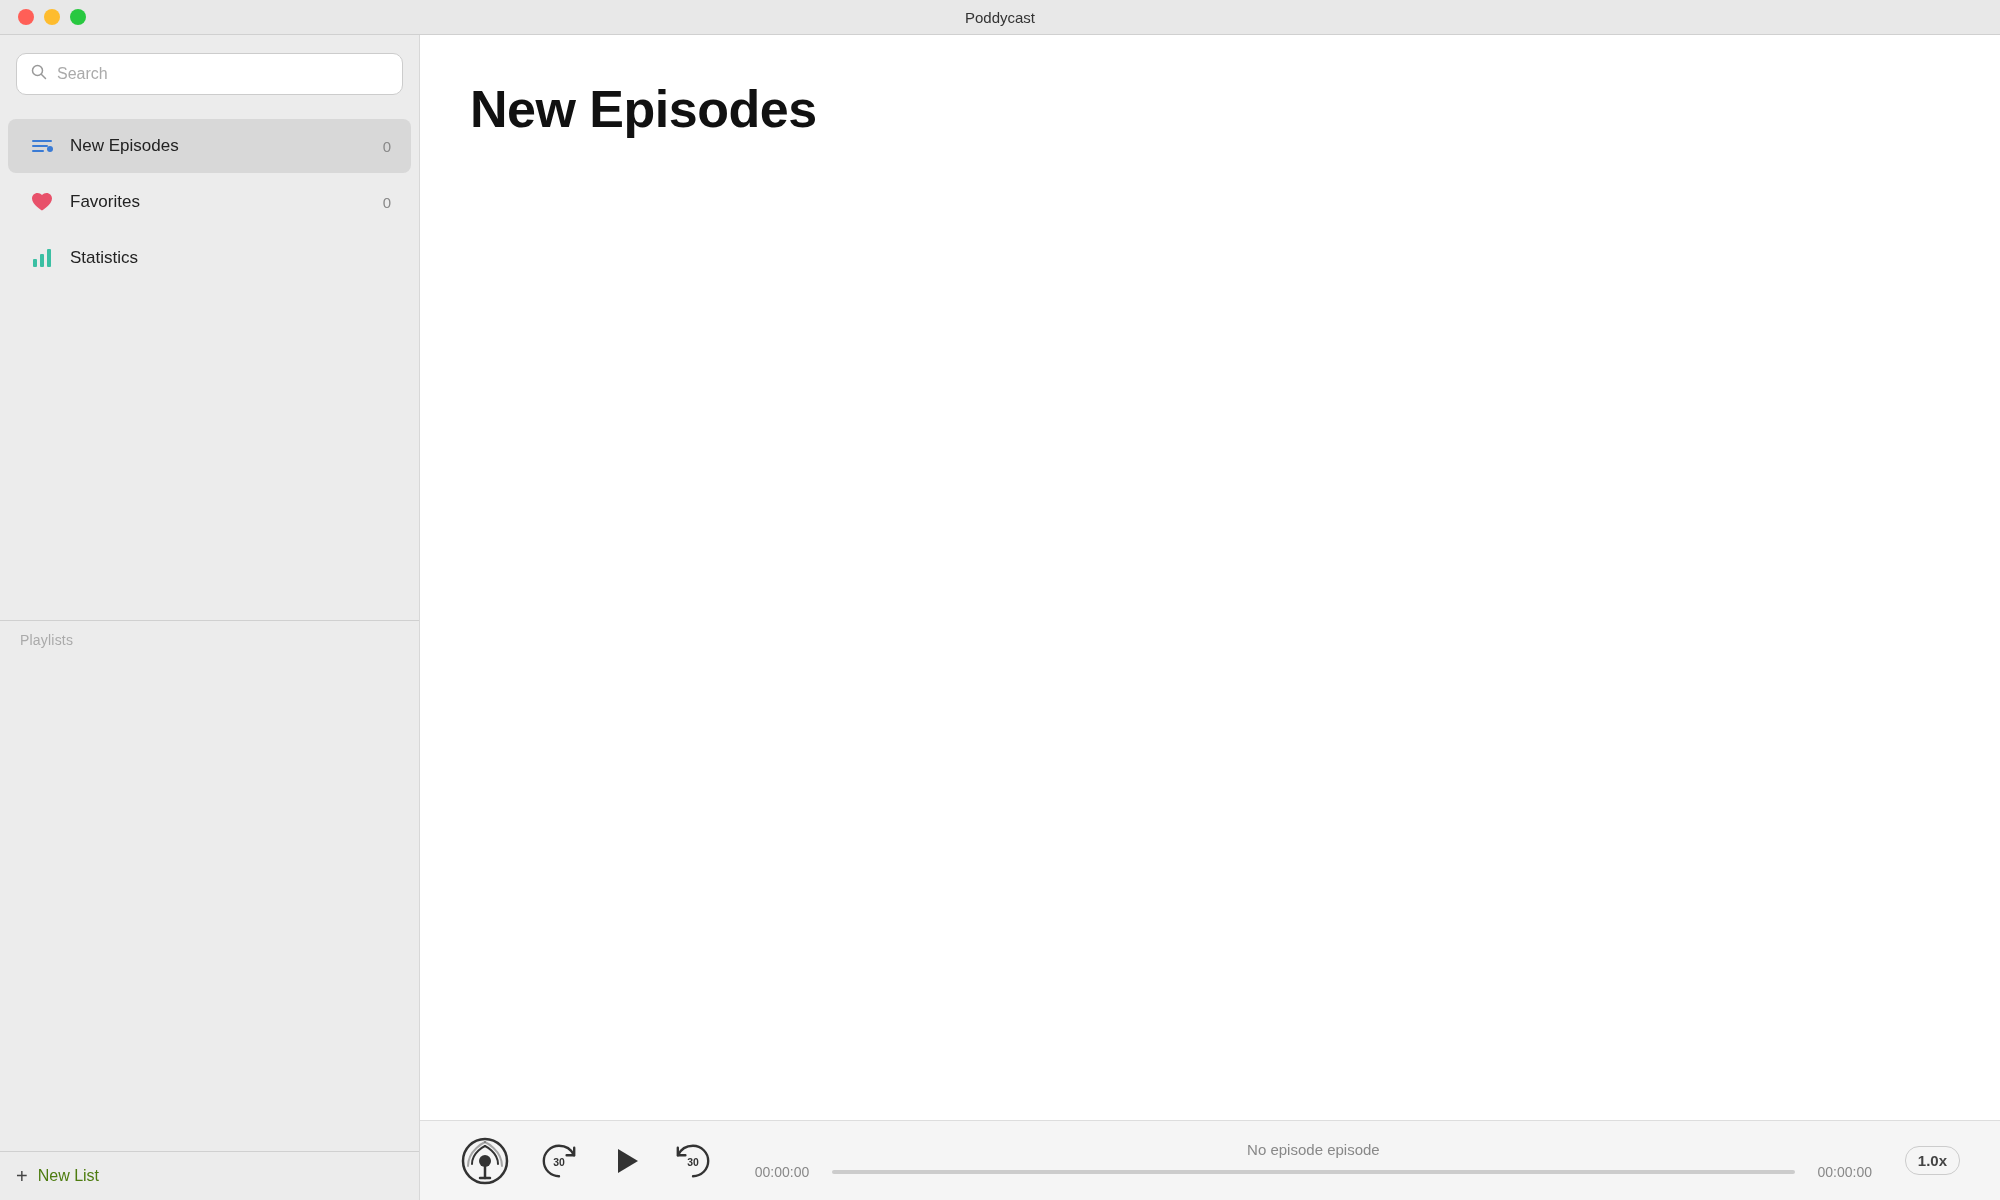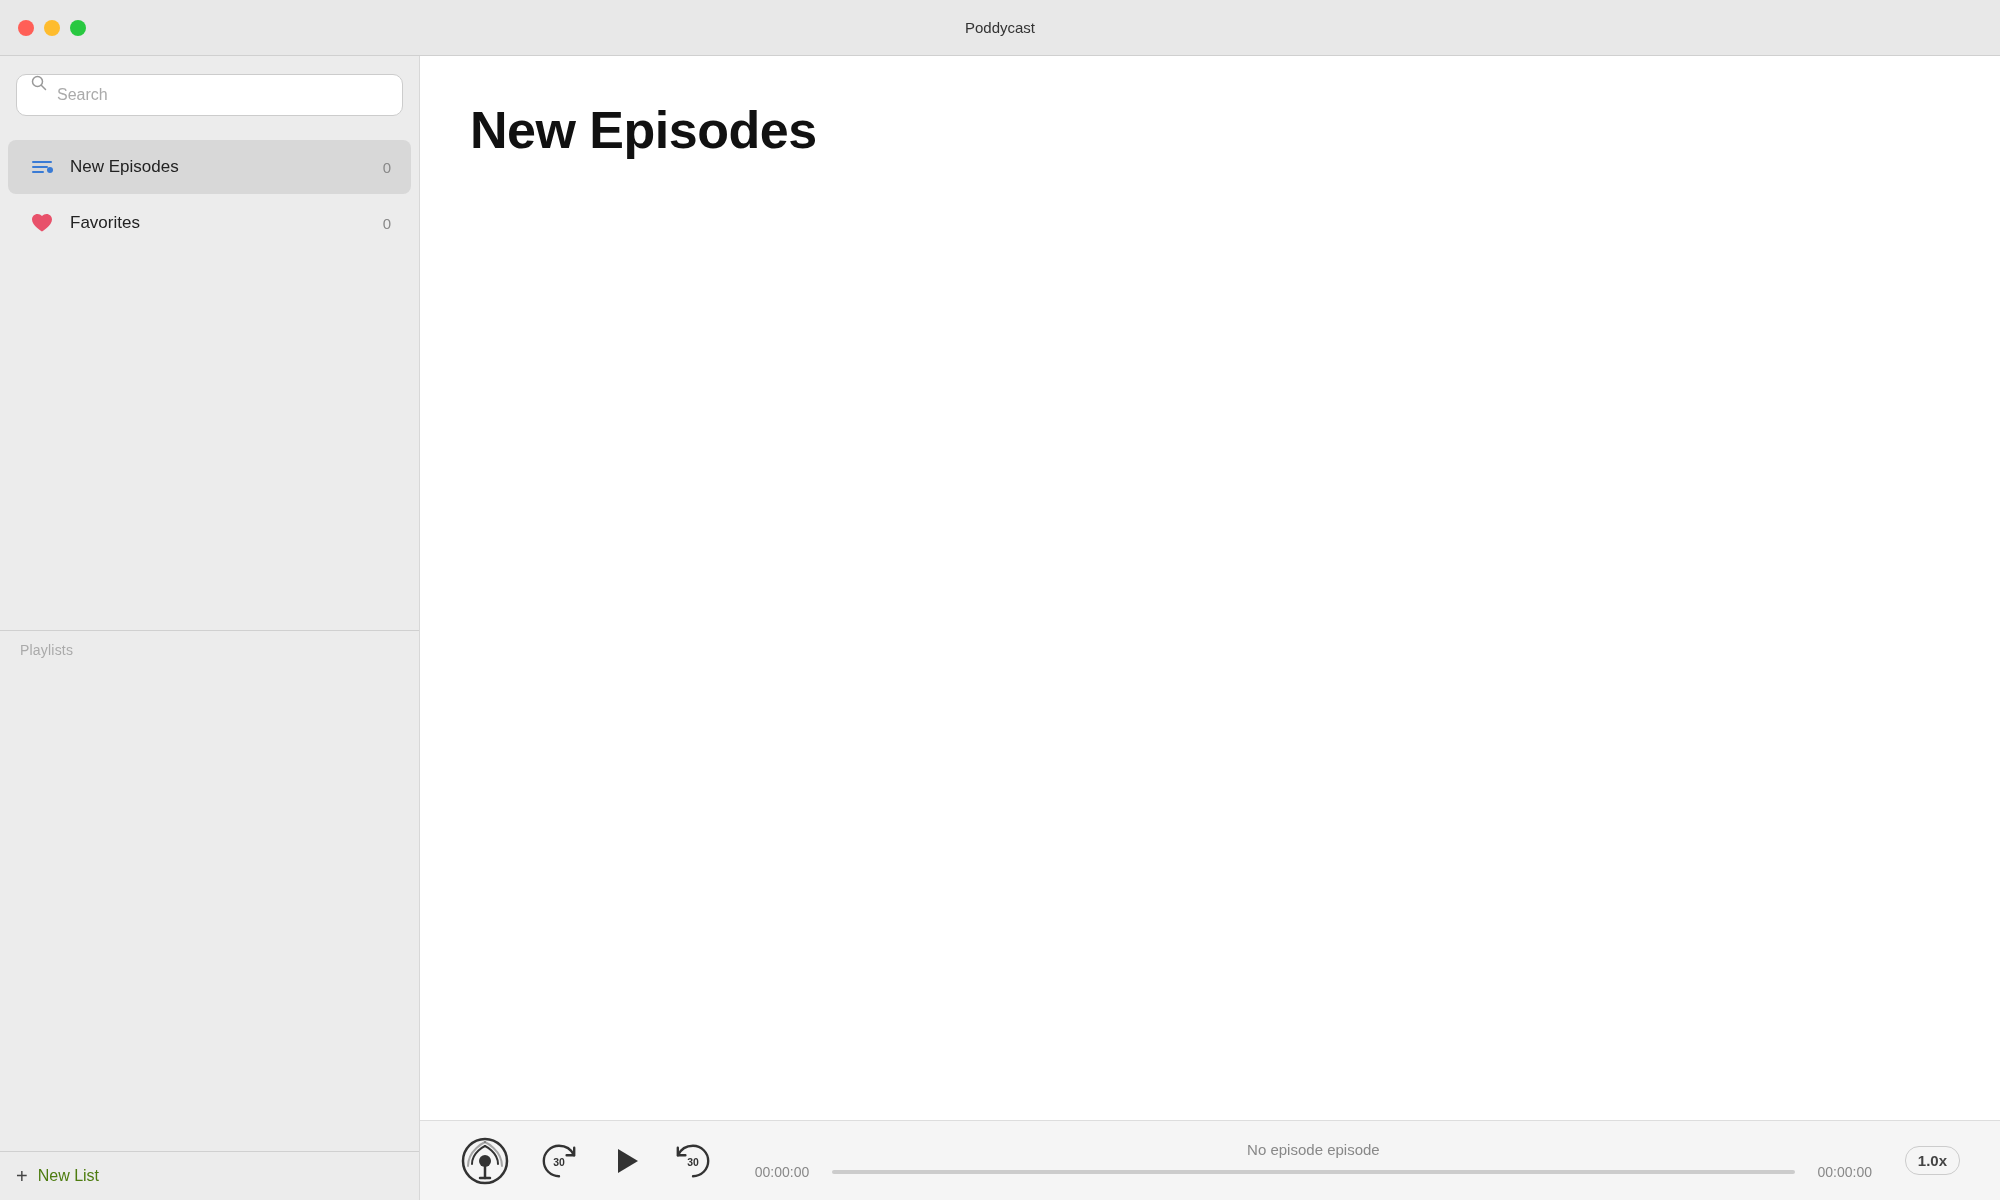--- a/index.html
+++ b/index.html
@@ -13,21 +13,21 @@
       height: 1200px;
       background: #ececec;
       font-family: -apple-system, BlinkMacSystemFont, "San Francisco", "Helvetica Neue", Helvetica, Arial, sans-serif;
       overflow: hidden;
       display: flex;
       flex-direction: column;
     }
 
     
     .titlebar {
-      height: 56px;
+      height: 35px;
       background: #e8e8e8;
       display: flex;
       align-items: center;
       justify-content: center;
       position: relative;
       border-bottom: 1px solid #d0d0d0;
       flex-shrink: 0;
     }
 
     .window-controls {
@@ -77,20 +77,21 @@
       padding: 18px 16px;
     }
 
     .search-box {
       width: 100%;
       height: 42px;
       background: #fff;
       border: 1px solid #ccc;
       border-radius: 10px;
       display: flex;
+      align-items: center;
       padding: 0 14px;
       gap: 10px;
     }
 
     .search-icon-wrap {
       color: #888;
       font-size: 16px;
     }
 
     .search-input {
@@ -352,20 +353,30 @@
         <span class="nav-icon icon-pink">
           <svg width="22" height="20" viewBox="0 0 22 20" fill="#e8516a">
             <path d="M11 18.5C11 18.5 1 12.5 1 6.5C1 3.46 3.46 1 6.5 1C8.24 1 9.8 1.84 11 3.08C12.2 1.84 13.76 1 15.5 1C18.54 1 21 3.46 21 6.5C21 12.5 11 18.5 11 18.5Z"></path>
           </svg>
         </span>
         <span class="nav-label">Favorites</span>
         <span class="nav-badge">0</span>
       </div>
 
 
+      <div class="nav-item">
+        <span class="nav-icon icon-stats">
+          <svg width="22" height="22" viewBox="0 0 22 22" fill="none">
+            <rect x="2" y="12" width="4" height="8" rx="1" fill="#3bbfa3"></rect>
+            <rect x="9" y="7" width="4" height="13" rx="1" fill="#3bbfa3"></rect>
+            <rect x="16" y="2" width="4" height="18" rx="1" fill="#3bbfa3"></rect>
+          </svg>
+        </span>
+        <span class="nav-label">Statistics</span>
+      </div>
     </div>
 
     <div class="playlists-section">
       <span class="playlists-label">Playlists</span>
     </div>
 
     <div style="flex:1;"></div>
 
     <div class="sidebar-footer">
       <span class="new-list-plus">+</span>

